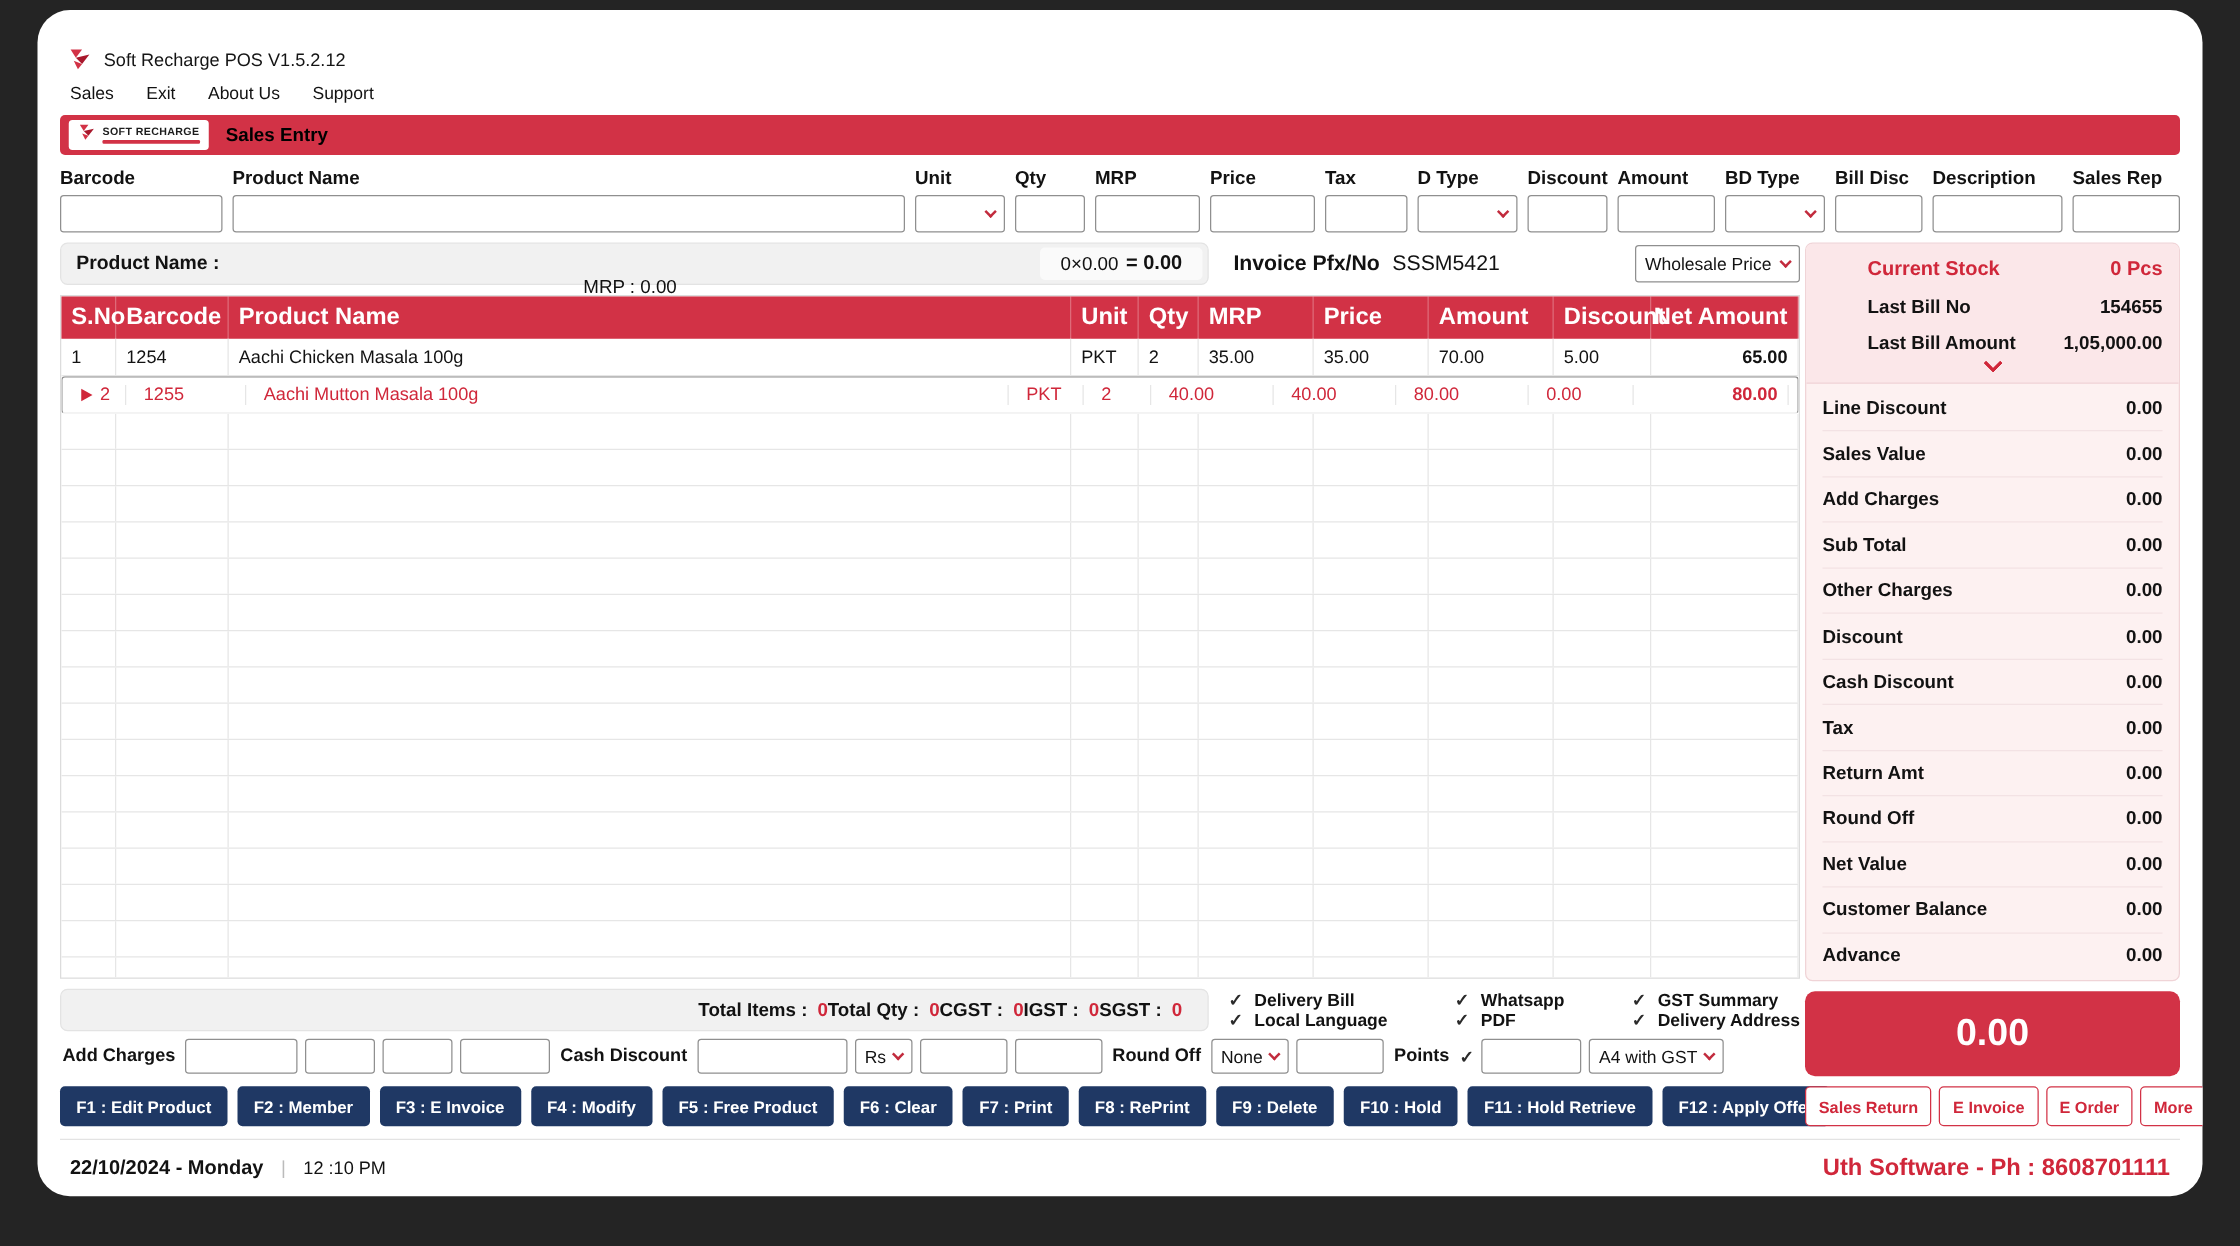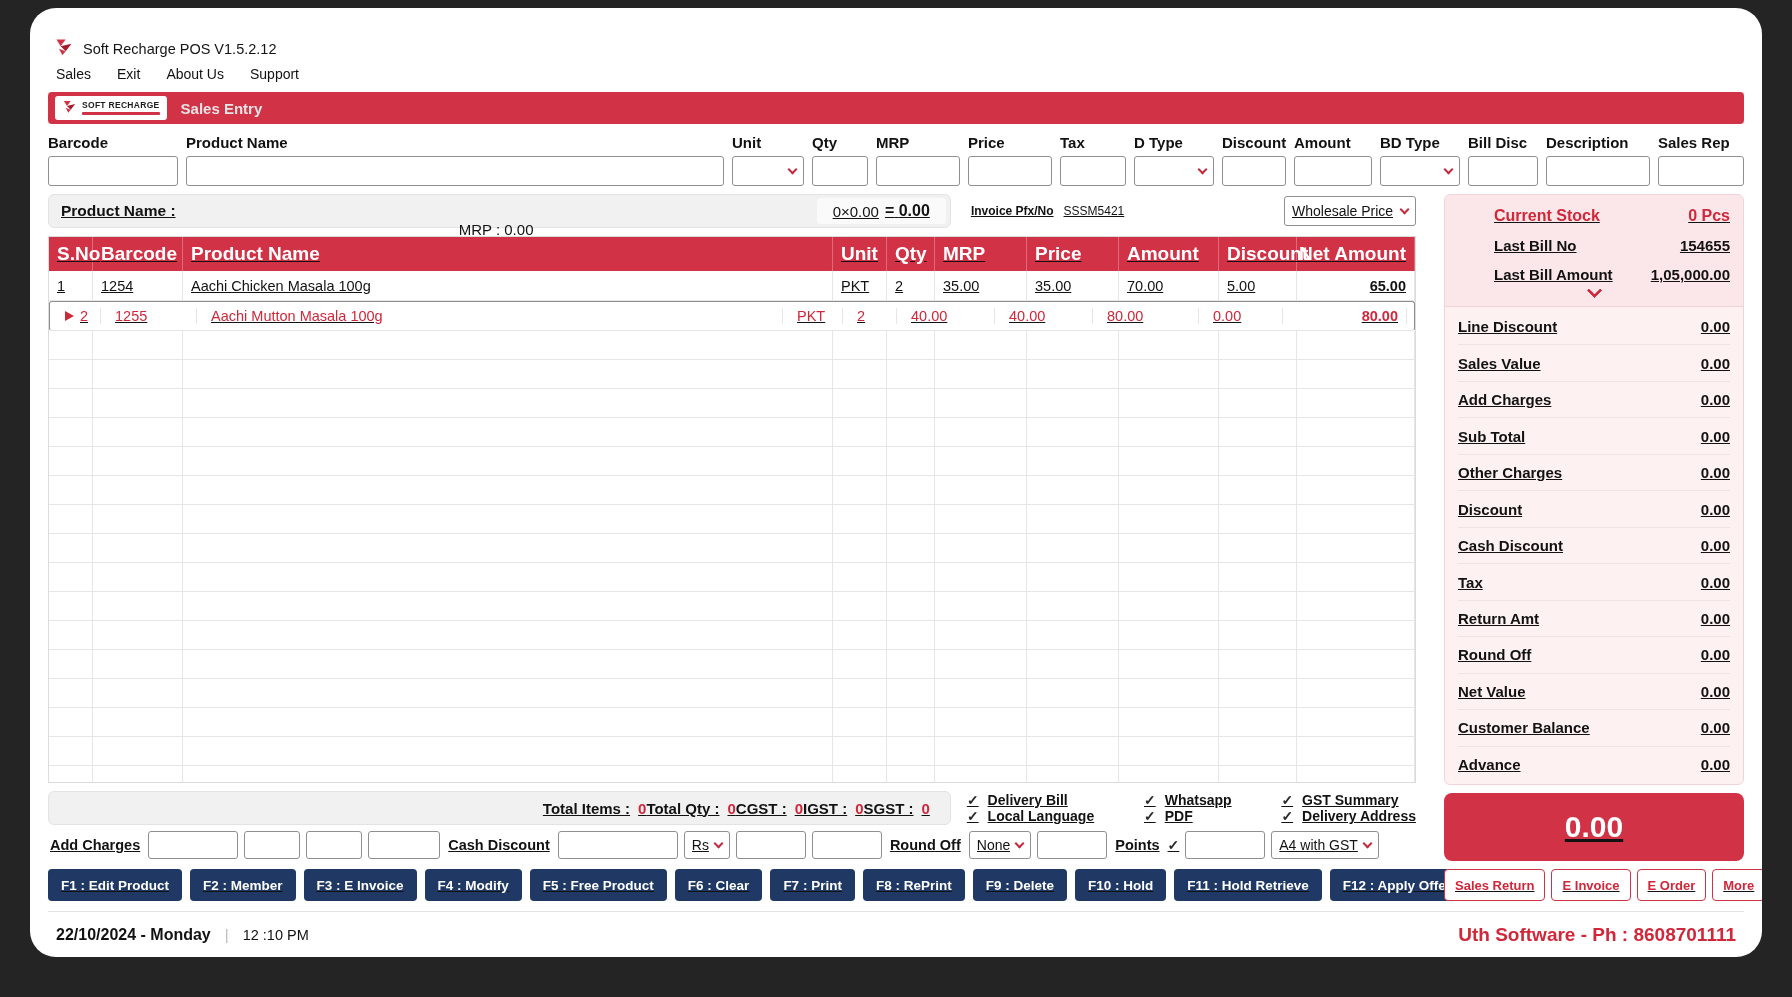--- a/index.html
+++ b/index.html
@@ -16,50 +16,50 @@
   .menu-item { cursor:pointer; }
 
   
   .salesbar { margin-top:6px; flex:none; background:#d23246; border-radius:4px; height:32px;
     display:flex; align-items:center; gap:14px; padding:0 7px; }
   .badge { background:#fff; border-radius:3px; height:24px; display:flex; align-items:center; gap:5px; padding:0 7px; }
   .badge svg { width:15px; height:15px; }
   .badge-text-wrap { display:flex; flex-direction:column; justify-content:center; }
   .badge-text { font-size:8.5px; font-weight:700; letter-spacing:.3px; color:#1d1d1d; line-height:1; }
   .badge-line { height:3px; background:#d23246; border-radius:1px; margin-top:2px; }
-  .salesbar-title { color:#e5e5e5; font-weight:700; font-size:15px; }
+  .salesbar-title { color:#000000; font-weight:700; font-size:15px; }
 
   
   .entry-row { margin-top:10px; flex:none; display:flex; gap:8px; align-items:flex-end; }
   .f { display:flex; flex-direction:column; gap:5px; min-width:0; }
   .f .flabel { font-size:15px; font-weight:700; white-space:nowrap; }
   .f input, .sel { height:30px; border:1px solid #8f8f8f; border-radius:3px; background:#fff;
     font-size:14px; padding:0 7px; font-family:inherit; width:100%; }
   .sel { display:flex; align-items:center; justify-content:space-between; gap:6px; cursor:pointer; }
   .sel span { overflow:hidden; white-space:nowrap; }
   .chev { width:7px; height:7px; border-right:2px solid #c22b3d; border-bottom:2px solid #c22b3d;
     transform:rotate(45deg); margin-top:-4px; flex:none; }
   .w-barcode{width:130px;} .w-prod{flex:1;} .w-unit{width:72px;} .w-qty{width:56px;} .w-mrp{width:84px;}
   .w-price{width:84px;} .w-tax{width:66px;} .w-dtype{width:80px;} .w-disc{width:64px;} .w-amt{width:78px;}
   .w-bdtype{width:80px;} .w-bdisc{width:70px;} .w-desc{width:104px;} .w-srep{width:86px;}
 
   
-  .content-row { margin-top:8px; display:flex; gap:28px; flex:1; min-height:0;text-decoration:underline; }
+  .content-row { margin-top:8px; display:flex; gap:4px; flex:1; min-height:0; }
   .left-col { flex:1; min-width:0; display:flex; flex-direction:column; }
   .right-col { width:300px; flex:none; display:flex; flex-direction:column; }
 
   
   .info-row { flex:none; display:flex; align-items:center; gap:20px; height:34px; }
   .info-gray { width:66%; height:34px; background:#f1f1f1; border:1px solid #e3e3e3; border-radius:6px;
     display:flex; align-items:center; justify-content:space-between; padding:0 4px 0 12px; }
   .ib-pname { font-weight:700; font-size:15.5px; }
   .ib-mrp { font-size:15px;margin-top:36px; }
   .calc-box { background:#fafafa; border-radius:4px; padding:4px 16px; font-size:15px; display:flex; gap:6px; align-items:center; }
   .calc-res { font-weight:700; font-size:16px; }
-  .invoice { font-size:12px; display:flex; gap:10px; align-items:center; }
+  .invoice { font-size:17px; display:flex; gap:10px; align-items:center; }
   .inv-label { font-weight:600; }
   .sel.wholesale { width:132px; margin-left:auto; }
 
   
   .table { margin-top:8px; flex:1; min-height:0; display:flex; flex-direction:column; overflow:hidden;
     border:1px solid #dcdcdc; --cols:44px 90px minmax(0,1fr) 54px 48px 92px 92px 100px 78px 118px; }
   .t-head { flex:none; display:grid; grid-template-columns:var(--cols); background:#d23246; color:#ffffff;
     font-weight:700; font-size:19px; }
   .th { padding:6px 8px; border-right:1px solid rgba(255,255,255,.28); display:flex; align-items:center; white-space:nowrap; }
   .th.right { justify-content:flex-end; }

